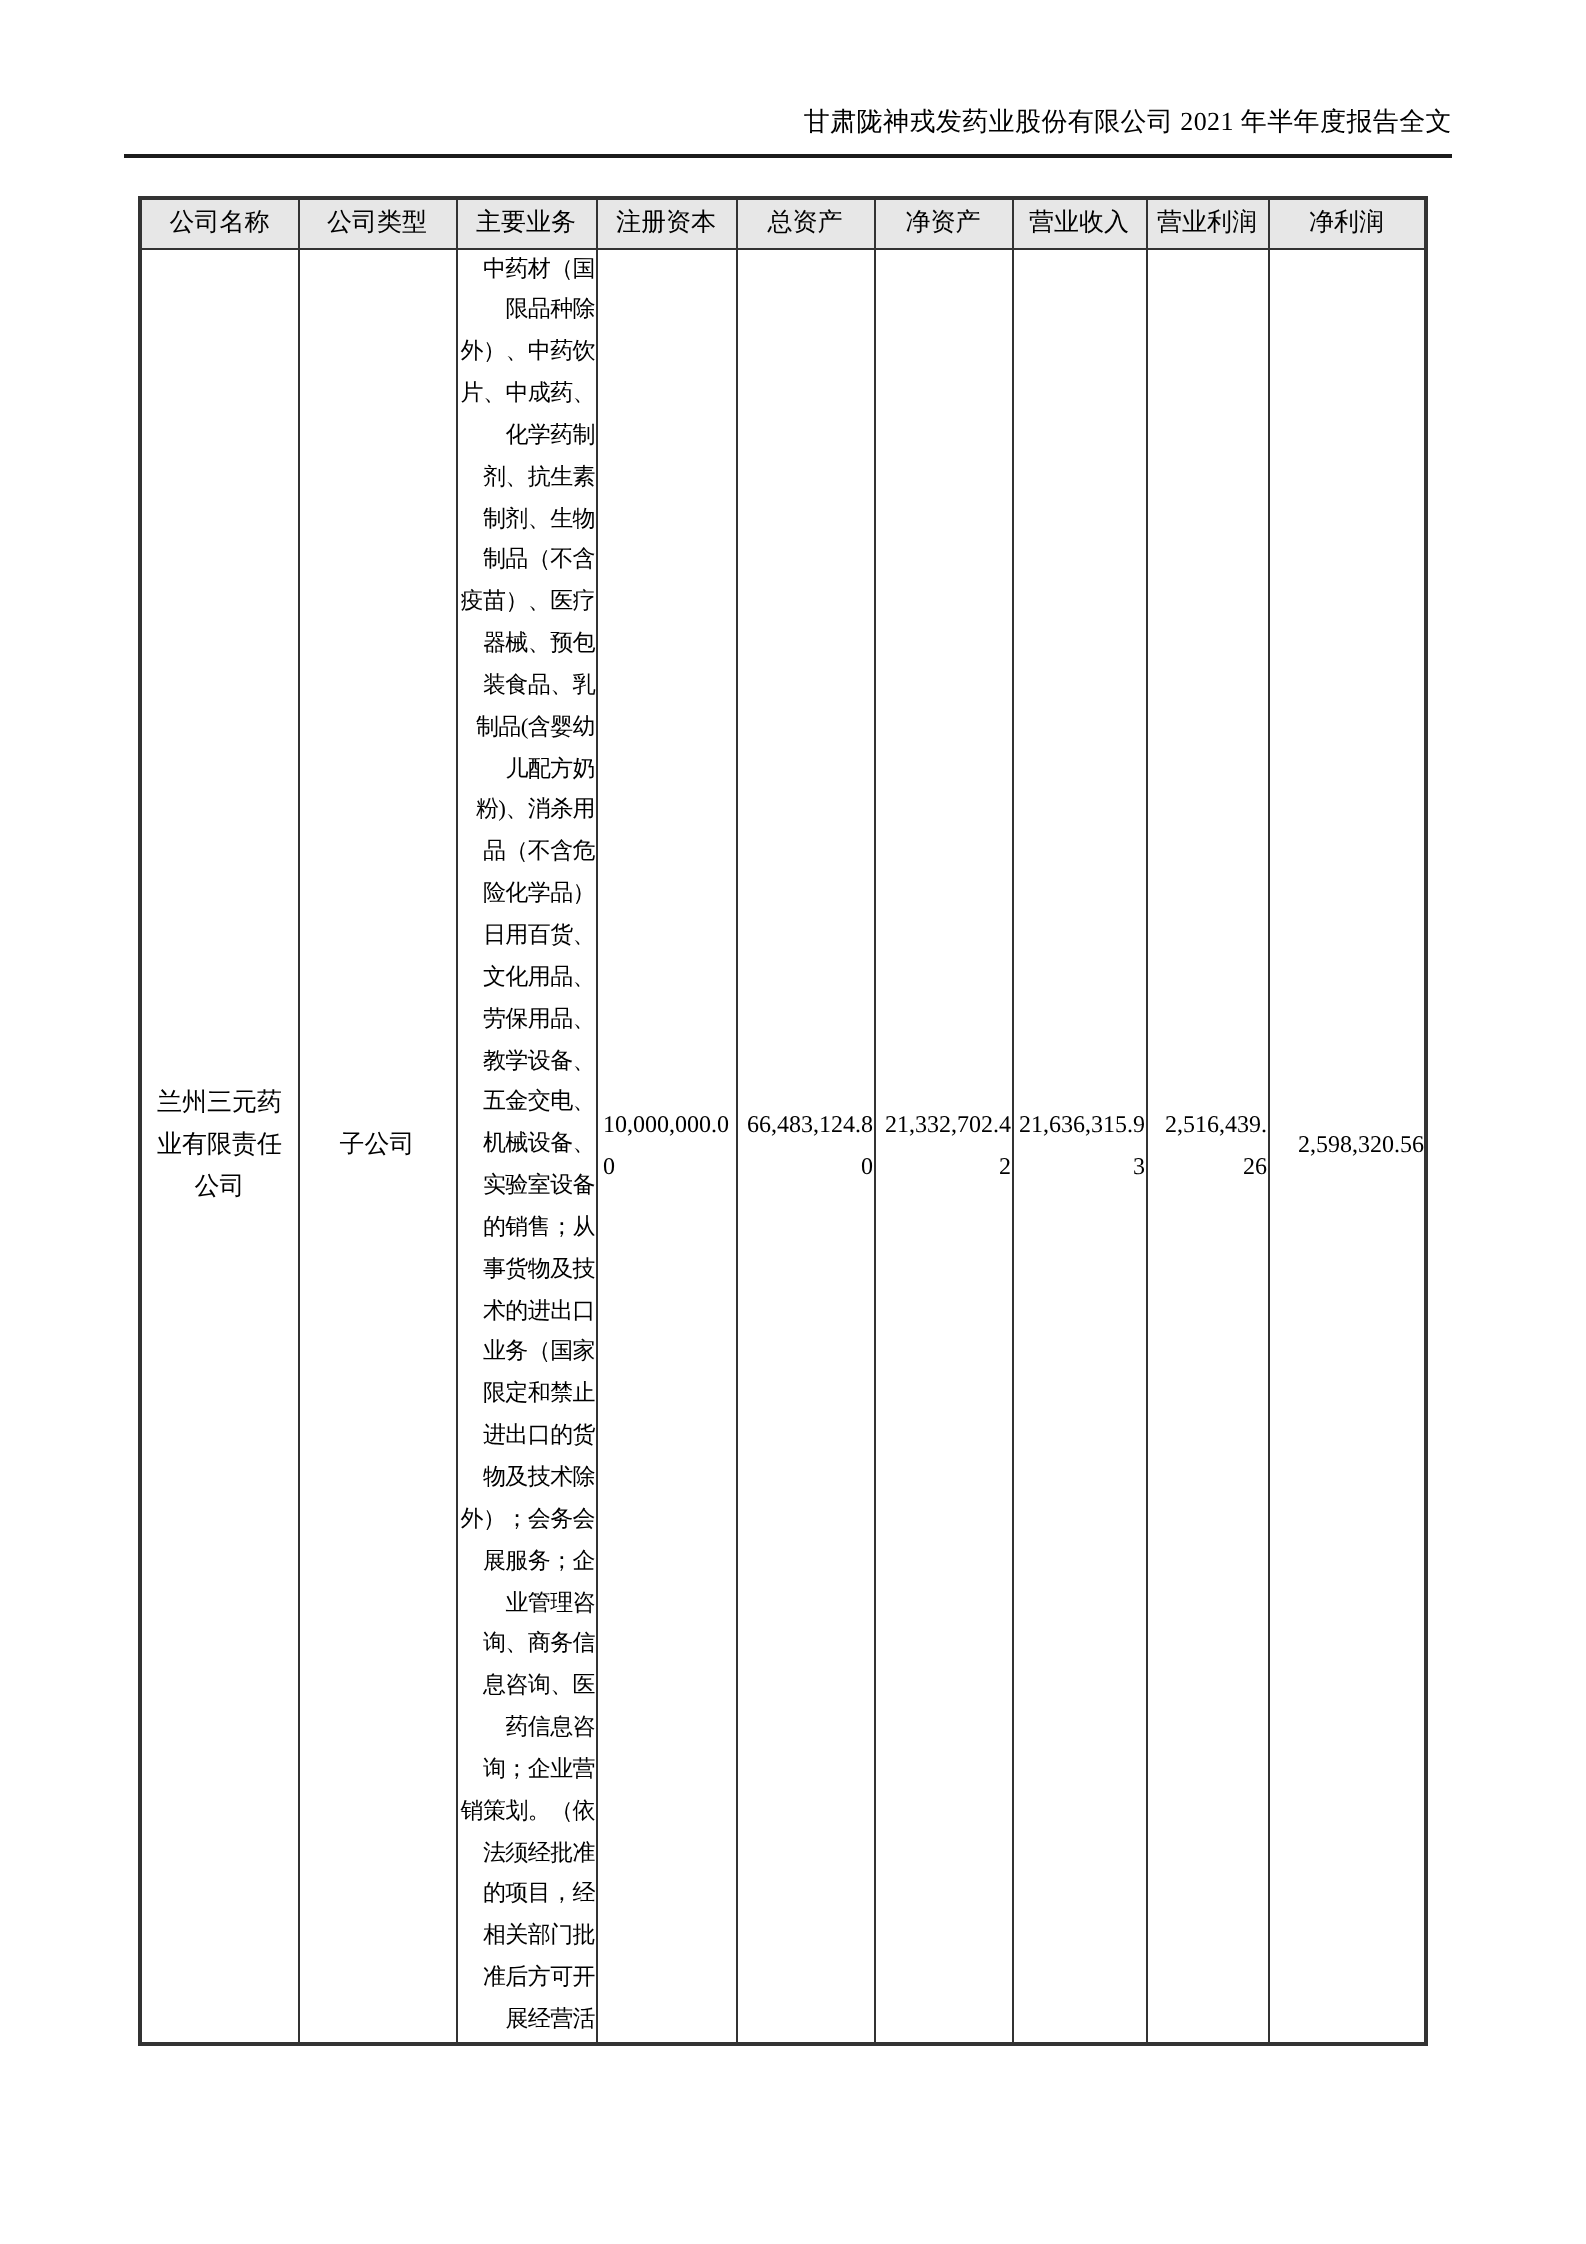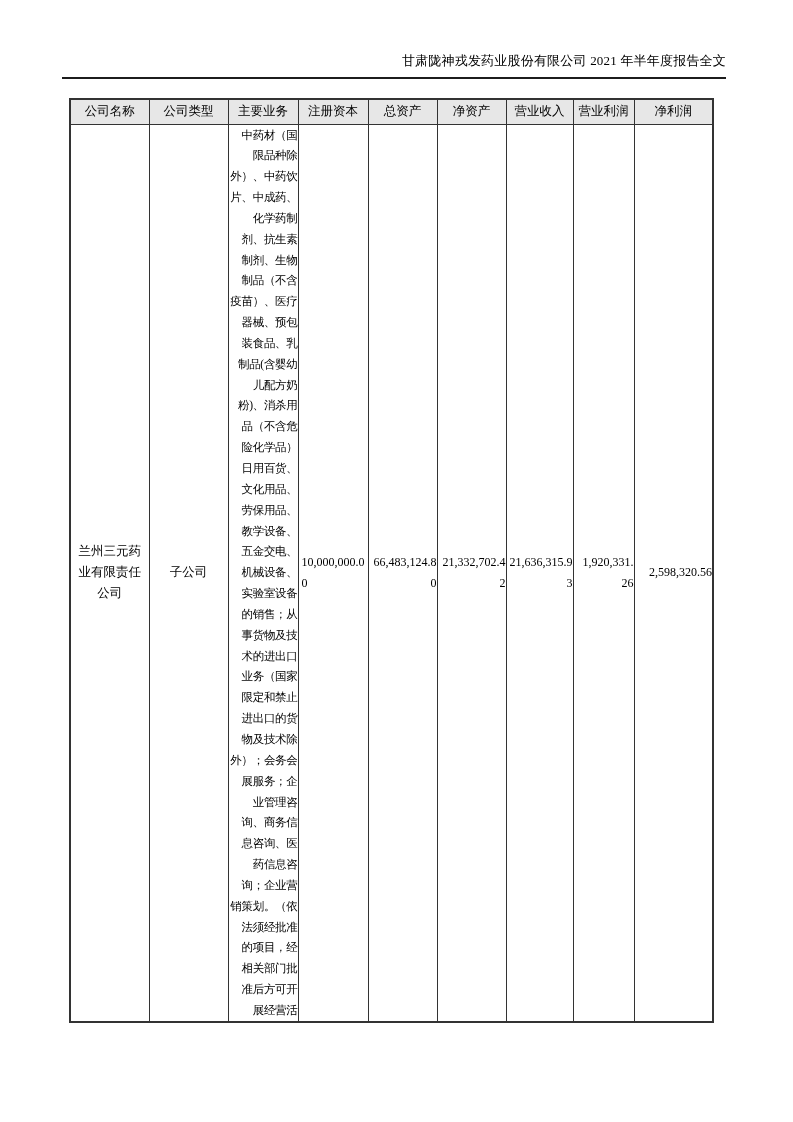--- a/index.html
+++ b/index.html
@@ -187,21 +187,21 @@
 准后方可开
 展经营活</td>
         <td class="c-num align-left">10,000,000.0
 0</td>
         <td class="c-num">66,483,124.8
 0</td>
         <td class="c-num">21,332,702.4
 2</td>
         <td class="c-num">21,636,315.9
 3</td>
-        <td class="c-num">1,920,331.
+        <td class="c-num">2,516,439.
 26</td>
         <td class="c-num">2,598,320.56</td>
       </tr>
     </tbody>
   </table>
 
 
 </div>
 
 </body></html>

